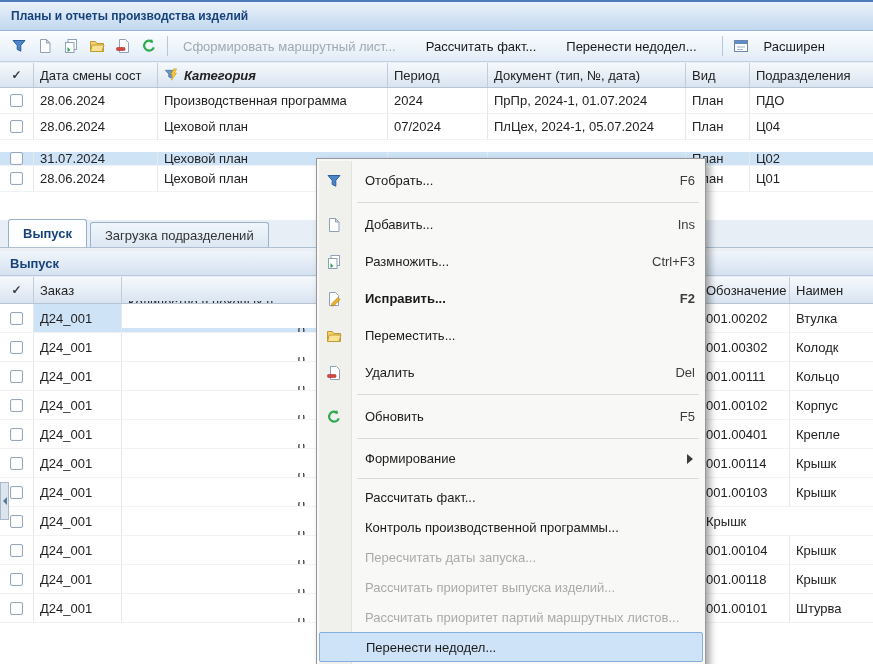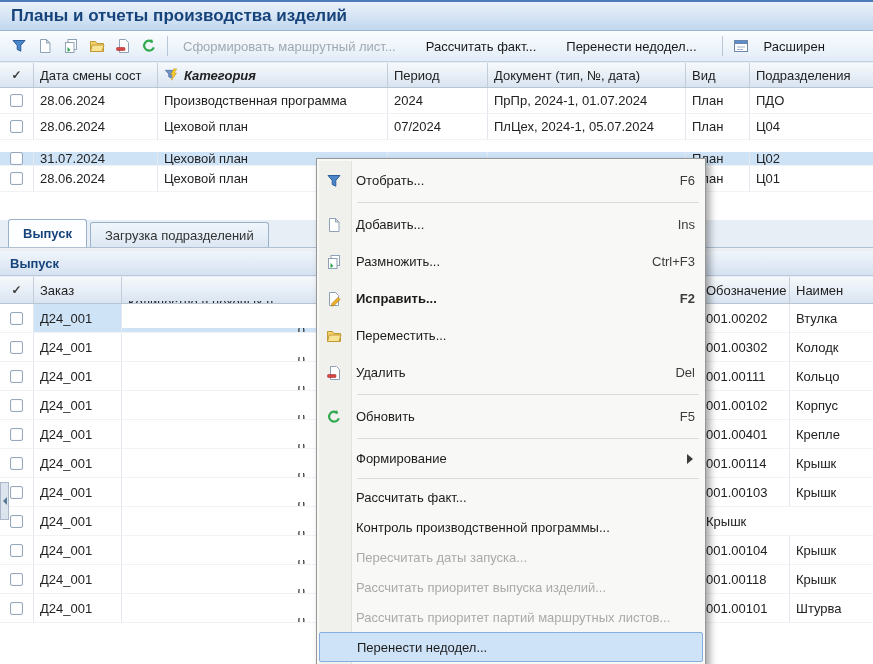--- a/index.html
+++ b/index.html
@@ -4,21 +4,21 @@
 <style>
   * { box-sizing: border-box; margin: 0; padding: 0; }
   html,body { width:873px; height:664px; overflow:hidden; }
   body { font-family:"Liberation Sans", sans-serif; font-size:13px; color:#222; }
   .app { position:relative; width:873px; height:664px; background:#eef1f5; overflow:hidden; }
 
   
   .titlebar { position:absolute; left:0; top:0; width:873px; height:31px;
     background:linear-gradient(#eaf2fb,#c2d7ee); border-top:2px solid #4b7cb8;
     border-bottom:1px solid #96b4d6; display:flex; align-items:center; padding-left:11px;
-    font-weight:bold; color:#17437b; font-size:17px; }
+    font-weight:bold; color:#17437b; font-size:12px; }
 
   
   .toolbar { position:absolute; left:0; top:31px; width:873px; height:31px;
     background:linear-gradient(#fbfdfe,#e2ecf7); border-bottom:1px solid #c2cfdf;
     display:flex; align-items:center; padding:0 6px; white-space:nowrap; }
   .ticon { width:26px; height:24px; display:inline-flex; align-items:center; justify-content:center; border-radius:3px; }
   .tsep { width:1px; height:20px; background:#b9c6d6; margin:0 5px; flex:0 0 1px; }
   .tbtn { height:24px; display:inline-flex; align-items:center; padding:0 10px; background:none; border:none;
     font-family:inherit; font-size:13px; color:#1a1a1a; margin-right:10px; }
   .tbtn.disabled { color:#a0a8b0; }
@@ -84,21 +84,21 @@
   .menu { position:absolute; left:316px; top:158px; width:390px; height:520px;
     background:#f8f8f6; border:1px solid #979797; box-shadow:4px 4px 7px rgba(0,0,0,0.35);
     padding:3px 2px; overflow:hidden; }
   .menu::before { content:""; position:absolute; left:2px; top:2px; bottom:2px; width:32px;
     background:#f0f0ed; border-right:1px solid #e2e2de; }
   .mi { position:relative; display:flex; align-items:center; padding-right:8px; }
   .mi.big { height:37px; }
   .mi.mid { height:33px; }
   .mi.small { height:30px; }
   .mi-icon { width:30px; flex:0 0 30px; display:flex; align-items:center; justify-content:center; }
-  .mi-label { margin-left:7px; color:#1c1c1c; white-space:nowrap; overflow:hidden; }
+  .mi-label { margin-left:16px; color:#1c1c1c; white-space:nowrap; overflow:hidden; }
   .mi-short { margin-left:auto; color:#3c3c3c; padding-left:16px; }
   .mi.bold .mi-label, .mi.bold .mi-short { font-weight:bold; }
   .mi.disabled .mi-label, .mi.disabled .mi-short { color:#aaaaaa; }
   .mi.highlight { background:#cfe3f8; border:1px solid #84aede; border-radius:2px; }
   .mi-arrow { display:none; margin-left:auto; width:0; height:0; border-top:5px solid transparent;
     border-bottom:5px solid transparent; border-left:6px solid #3c3c3c; margin-right:2px; }
   .mi.has-sub .mi-arrow { display:block; }
   .msep { height:1px; background:#dadad6; margin:3px 4px 3px 38px; }
 </style>
 </head>

